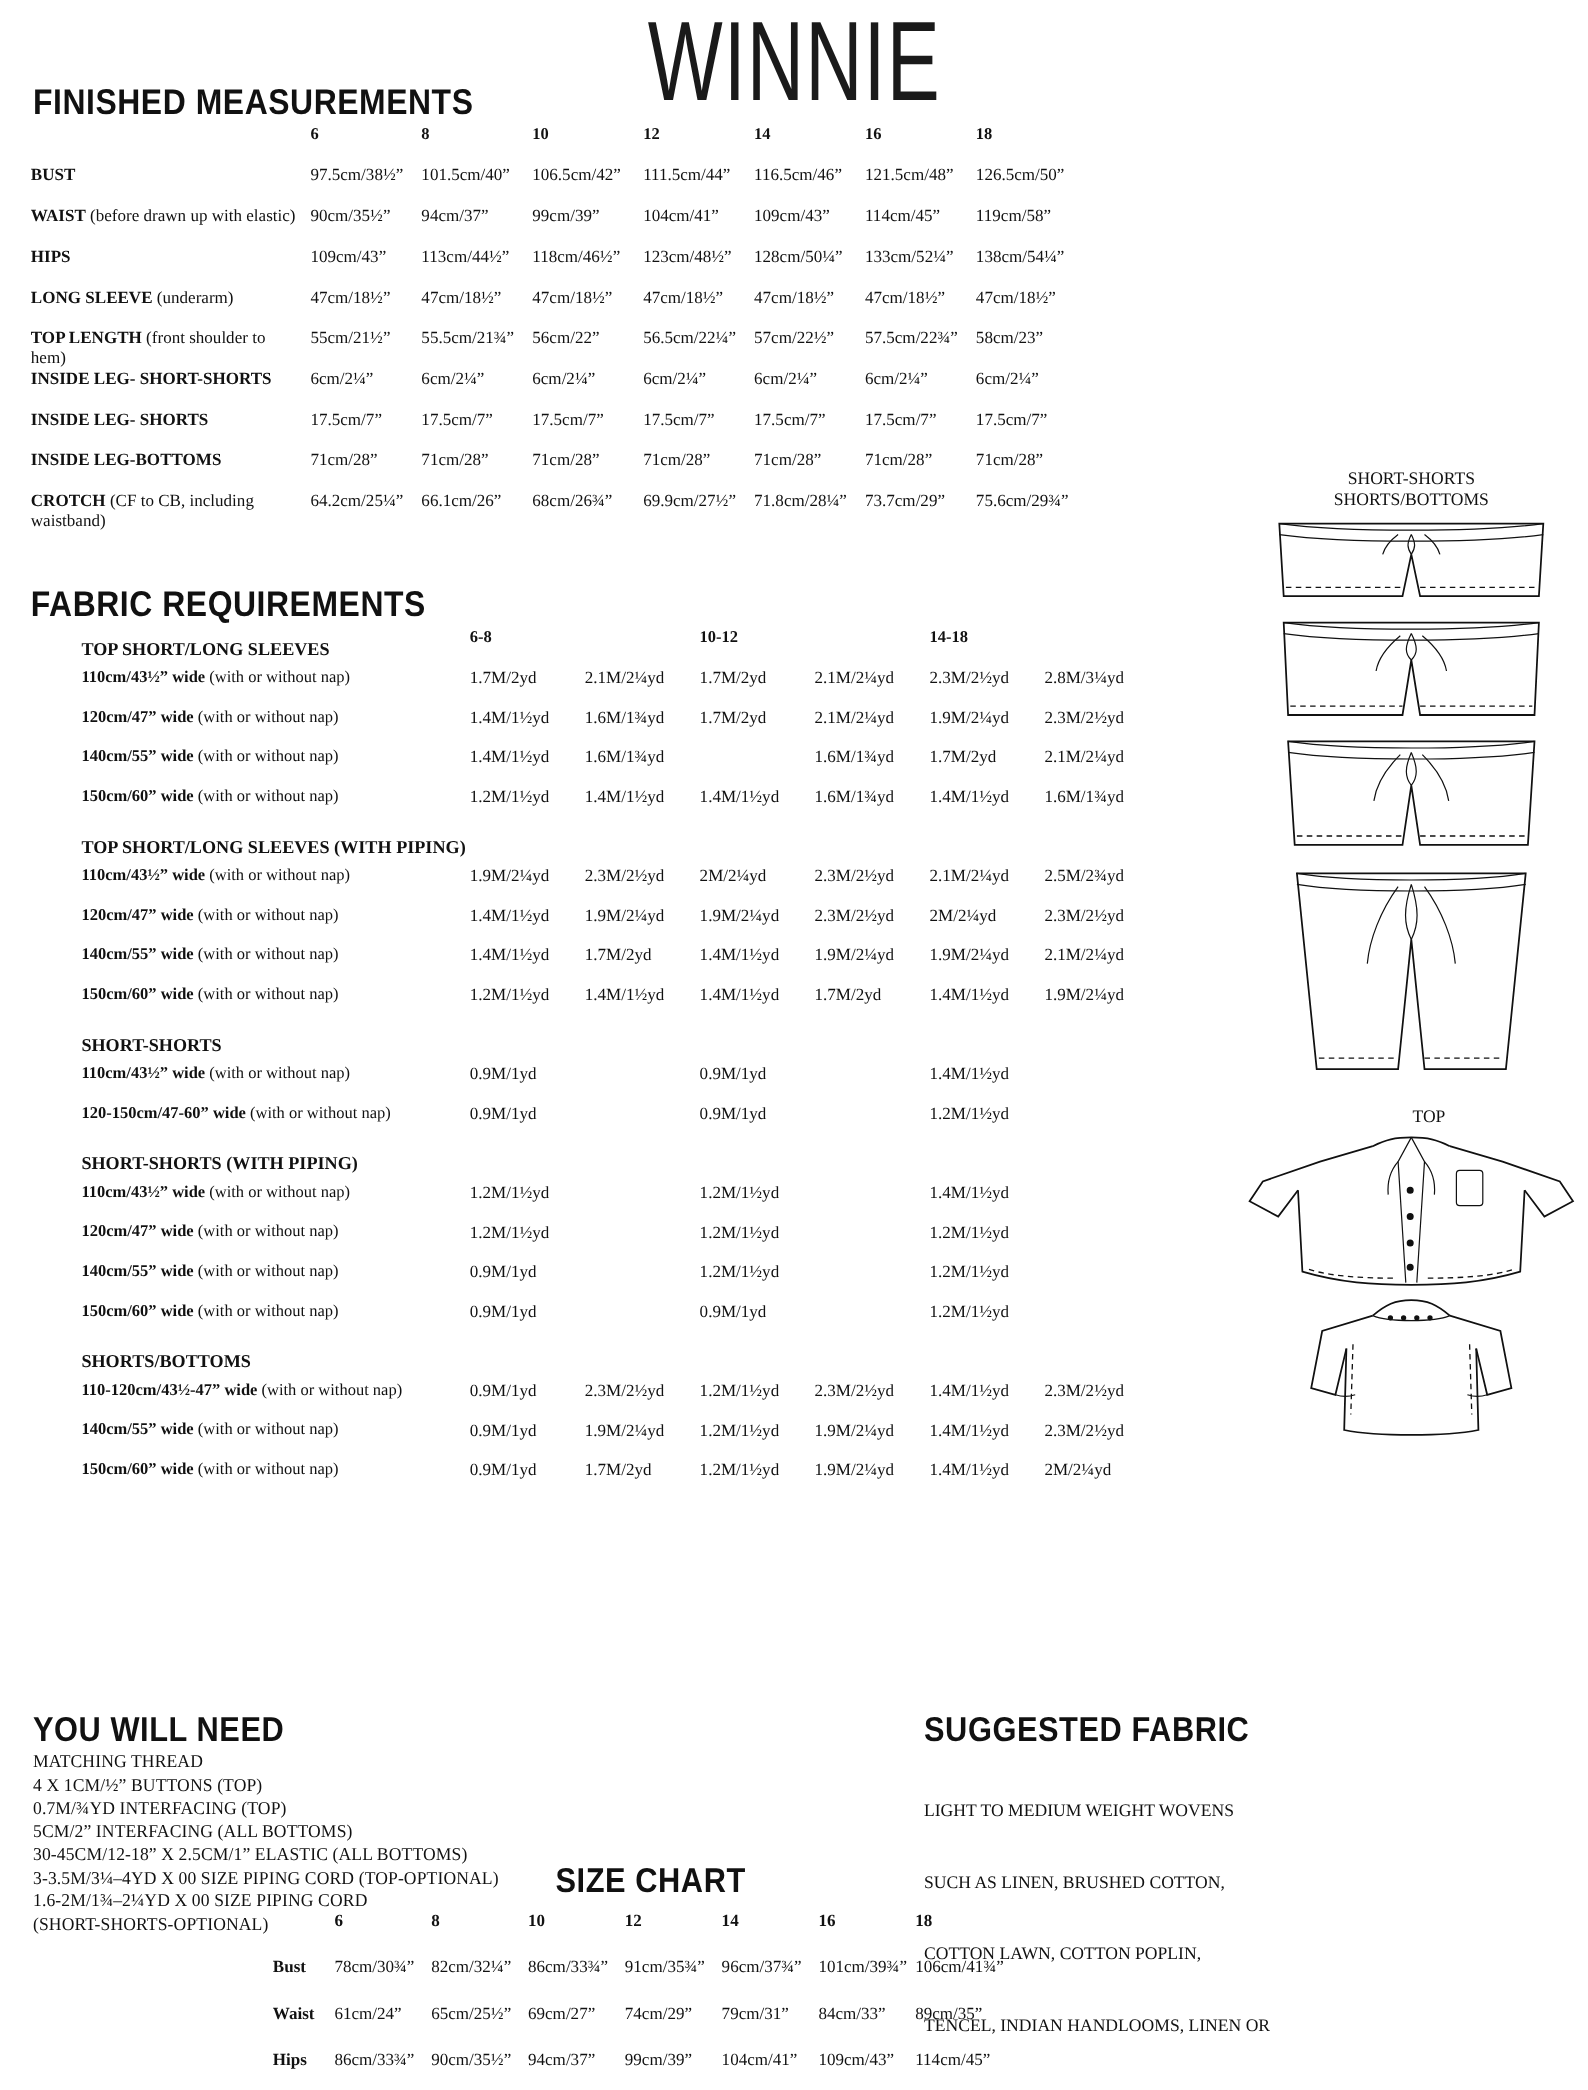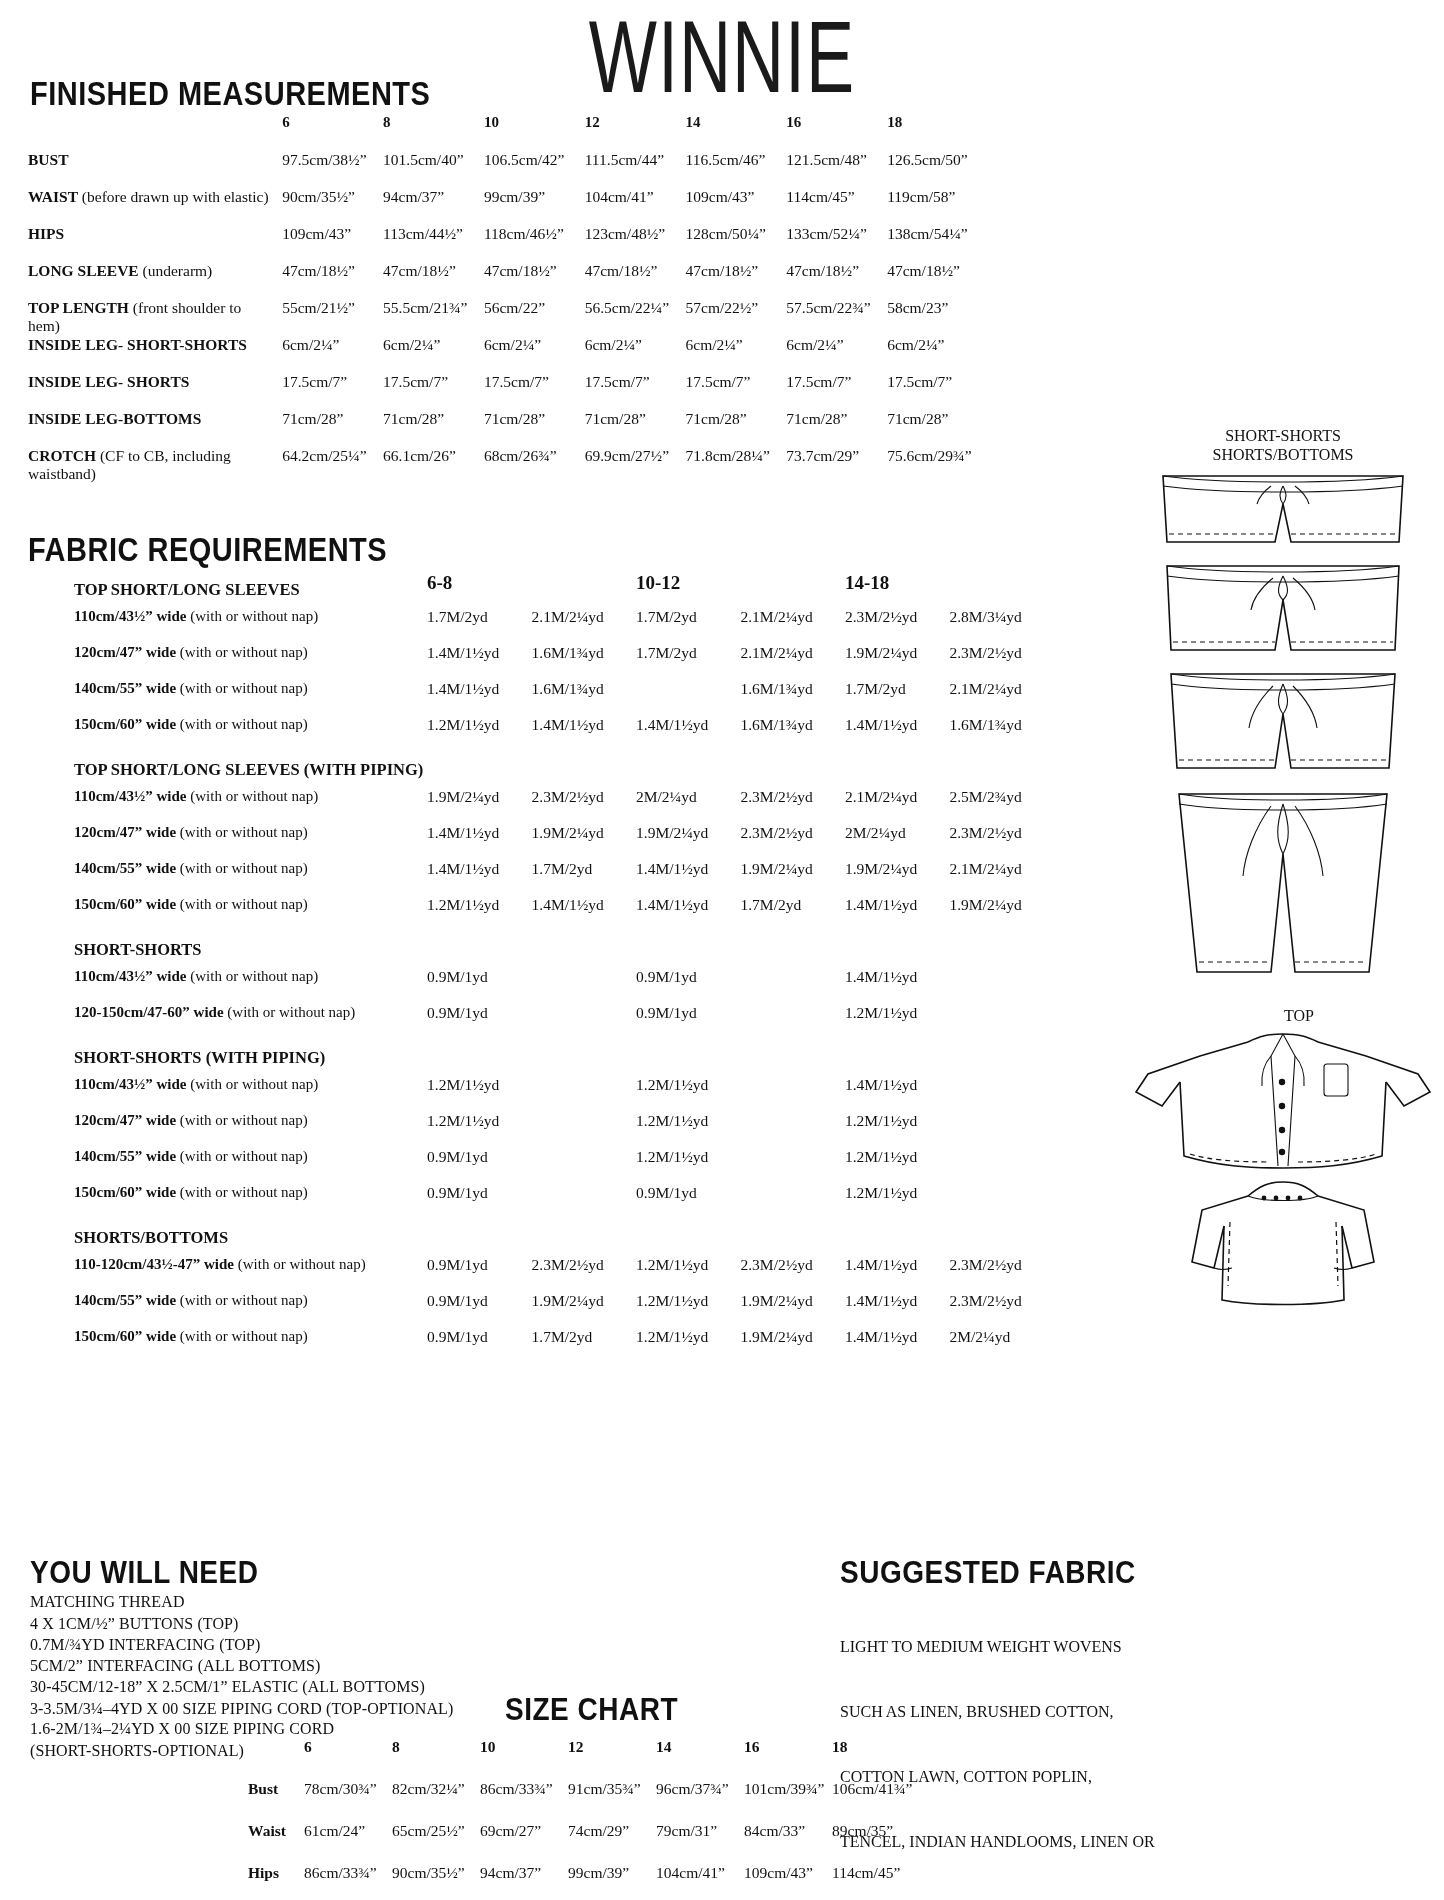--- a/index.html
+++ b/index.html
@@ -51,21 +51,21 @@
   .m-table tr{height:37px;}
 
   
   .f-table{position:absolute;left:30px;top:566px;width:980px;font-size:15.5px;margin-left:44px;}
   .f-table td{vertical-align:top;padding:0;}
   .f-table tr{height:36px;}
   .f-table .grp{font-weight:bold;font-size:16.5px;padding-top:8px;padding-bottom:4px;}
   .f-table .wlabel{width:348px;font-weight:bold;font-size:15px;}
   .f-table .wlabel .sub{font-weight:normal;text-align:right;}
   .f-table td.fv{width:103px;font-size:15.5px;}
-  .f-table .hdrsize{font-weight:bold;font-size:19px;}
+  .f-table .hdrsize{font-weight:bold;font-size:15px;}
 
   
   .need-list{
     position:absolute;left:30px;top:1586px;
     font-size:16px;line-height:20.5px;letter-spacing:0.1px;
     transform:scaleY(1.03);transform-origin:left top;
   }
   .need-list div{white-space:nowrap;}
   .sug-list{
     position:absolute;left:840px;top:1586px;width:410px;

